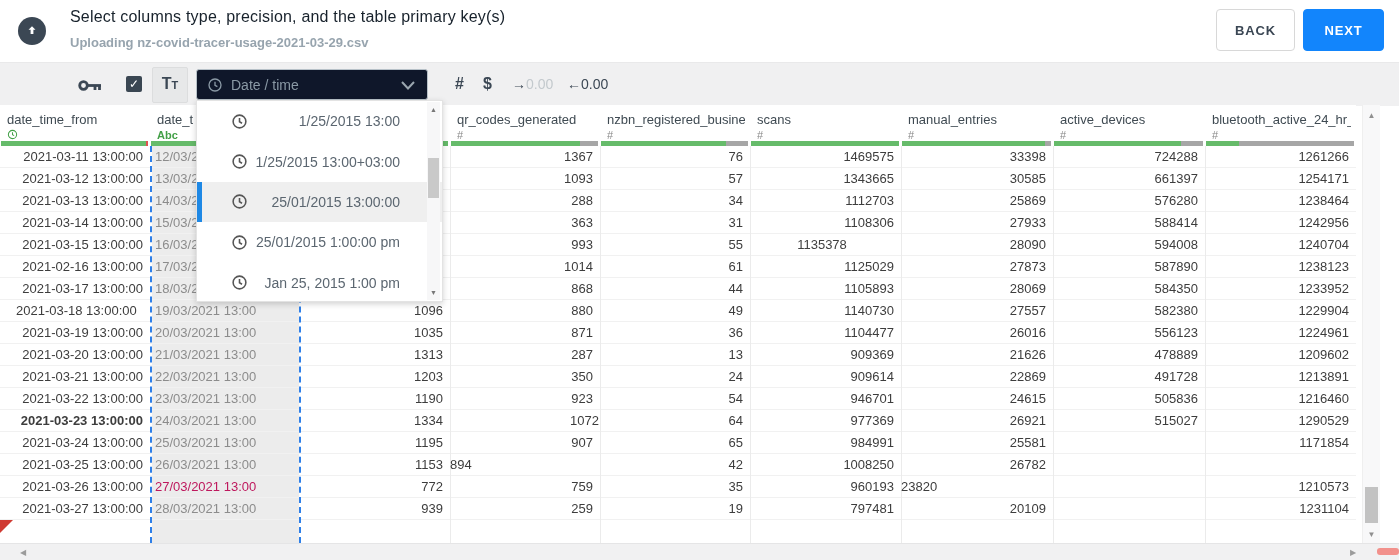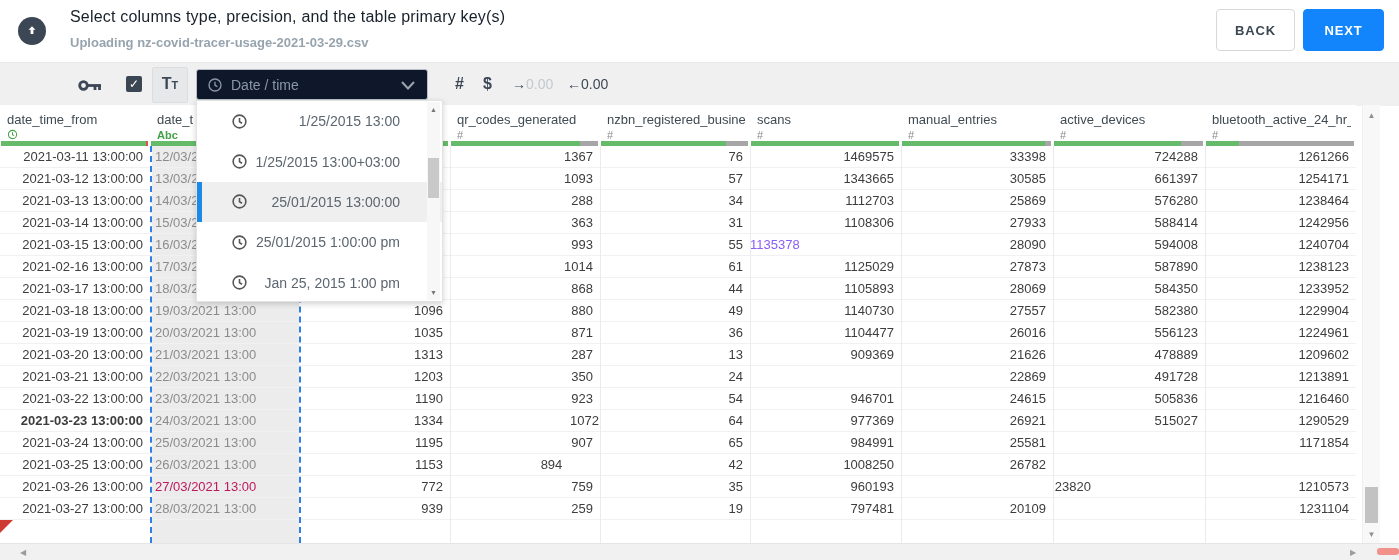--- a/index.html
+++ b/index.html
@@ -222,21 +222,21 @@
         <div class="cell" style="left: 750px; width: 151px; text-align: right; padding-right: 7px; color: rgb(61, 61, 61); z-index: 1;">1108306</div>
         <div class="cell" style="left: 901px; width: 152px; text-align: right; padding-right: 7px; color: rgb(61, 61, 61); z-index: 1;">27933</div>
         <div class="cell" style="left: 1053px; width: 152px; text-align: right; padding-right: 7px; color: rgb(61, 61, 61); z-index: 1;">588414</div>
         <div class="cell" style="left: 1205px; width: 151px; text-align: right; padding-right: 7px; color: rgb(61, 61, 61); z-index: 1;">1242956</div>
       </div>
       <div class="row" style="top: 129px;">
         <div class="cell" style="left: 0px; width: 150px; text-align: right; padding-right: 7px; color: rgb(61, 61, 61); z-index: 1;">2021-03-15 13:00:00</div>
         <div class="cell" style="left: 150px; width: 150px; text-align: left; padding-left: 5px; color: rgb(140, 140, 140); z-index: 1;">16/03/2021 13:00</div>
         <div class="cell" style="left: 450px; width: 150px; text-align: right; padding-right: 7px; color: rgb(61, 61, 61); z-index: 1;">993</div>
         <div class="cell" style="left: 600px; width: 150px; text-align: right; padding-right: 7px; color: rgb(61, 61, 61); z-index: 1;">55</div>
-        <div class="cell" style="left: 750px; width: 151px; text-align: left; padding-right: 7px; color: #8b5cf6; z-index: 1;">1135378</div>
+        <div class="cell" style="left: 750px; width: 151px; text-align: center; padding-right: 7px; color: #404040; z-index: 1;">1135378</div>
         <div class="cell" style="left: 901px; width: 152px; text-align: right; padding-right: 7px; color: rgb(61, 61, 61); z-index: 1;">28090</div>
         <div class="cell" style="left: 1053px; width: 152px; text-align: right; padding-right: 7px; color: rgb(61, 61, 61); z-index: 1;">594008</div>
         <div class="cell" style="left: 1205px; width: 151px; text-align: right; padding-right: 7px; color: rgb(61, 61, 61); z-index: 1;">1240704</div>
       </div>
       <div class="row" style="top: 151px;">
         <div class="cell" style="left: 0px; width: 150px; text-align: right; padding-right: 7px; color: rgb(61, 61, 61); z-index: 1;">2021-02-16 13:00:00</div>
         <div class="cell" style="left: 150px; width: 150px; text-align: left; padding-left: 5px; color: rgb(140, 140, 140); z-index: 1;">17/03/2021 13:00</div>
         <div class="cell" style="left: 450px; width: 150px; text-align: right; padding-right: 7px; color: rgb(61, 61, 61); z-index: 1;">1014</div>
         <div class="cell" style="left: 600px; width: 150px; text-align: right; padding-right: 7px; color: rgb(61, 61, 61); z-index: 1;">61</div>
         <div class="cell" style="left: 750px; width: 151px; text-align: right; padding-right: 7px; color: rgb(61, 61, 61); z-index: 1;">1125029</div>
@@ -248,21 +248,21 @@
         <div class="cell" style="left: 0px; width: 150px; text-align: right; padding-right: 7px; color: rgb(61, 61, 61); z-index: 1;">2021-03-17 13:00:00</div>
         <div class="cell" style="left: 150px; width: 150px; text-align: left; padding-left: 5px; color: rgb(140, 140, 140); z-index: 1;">18/03/2021 13:00</div>
         <div class="cell" style="left: 450px; width: 150px; text-align: right; padding-right: 7px; color: rgb(61, 61, 61); z-index: 1;">868</div>
         <div class="cell" style="left: 600px; width: 150px; text-align: right; padding-right: 7px; color: rgb(61, 61, 61); z-index: 1;">44</div>
         <div class="cell" style="left: 750px; width: 151px; text-align: right; padding-right: 7px; color: rgb(61, 61, 61); z-index: 1;">1105893</div>
         <div class="cell" style="left: 901px; width: 152px; text-align: right; padding-right: 7px; color: rgb(61, 61, 61); z-index: 1;">28069</div>
         <div class="cell" style="left: 1053px; width: 152px; text-align: right; padding-right: 7px; color: rgb(61, 61, 61); z-index: 1;">584350</div>
         <div class="cell" style="left: 1205px; width: 151px; text-align: right; padding-right: 7px; color: rgb(61, 61, 61); z-index: 1;">1233952</div>
       </div>
       <div class="row" style="top: 195px;">
-        <div class="cell" style="left: 0px; width: 150px; text-align: right; padding-right: 7px; color: rgb(61, 61, 61); z-index: 1;">2021-03-18 13:00:00</div>
+        <div class="cell" style="left: 16px; width: 150px; padding-right: 7px; color: rgb(61, 61, 61); z-index: 1;">2021-03-18 13:00:00</div>
         <div class="cell" style="left: 150px; width: 150px; text-align: left; padding-left: 5px; color: rgb(140, 140, 140); z-index: 1;">19/03/2021 13:00</div>
         <div class="cell" style="left: 300px; width: 150px; text-align: right; padding-right: 7px; color: rgb(61, 61, 61); z-index: 1;">1096</div>
         <div class="cell" style="left: 450px; width: 150px; text-align: right; padding-right: 7px; color: rgb(61, 61, 61); z-index: 1;">880</div>
         <div class="cell" style="left: 600px; width: 150px; text-align: right; padding-right: 7px; color: rgb(61, 61, 61); z-index: 1;">49</div>
         <div class="cell" style="left: 750px; width: 151px; text-align: right; padding-right: 7px; color: rgb(61, 61, 61); z-index: 1;">1140730</div>
         <div class="cell" style="left: 901px; width: 152px; text-align: right; padding-right: 7px; color: rgb(61, 61, 61); z-index: 1;">27557</div>
         <div class="cell" style="left: 1053px; width: 152px; text-align: right; padding-right: 7px; color: rgb(61, 61, 61); z-index: 1;">582380</div>
         <div class="cell" style="left: 1205px; width: 151px; text-align: right; padding-right: 7px; color: rgb(61, 61, 61); z-index: 1;">1229904</div>
       </div>
       <div class="row" style="top: 217px;">
@@ -286,20 +286,21 @@
         <div class="cell" style="left: 901px; width: 152px; text-align: right; padding-right: 7px; color: rgb(61, 61, 61); z-index: 1;">21626</div>
         <div class="cell" style="left: 1053px; width: 152px; text-align: right; padding-right: 7px; color: rgb(61, 61, 61); z-index: 1;">478889</div>
         <div class="cell" style="left: 1205px; width: 151px; text-align: right; padding-right: 7px; color: rgb(61, 61, 61); z-index: 1;">1209602</div>
       </div>
       <div class="row" style="top: 261px;">
         <div class="cell" style="left: 0px; width: 150px; text-align: right; padding-right: 7px; color: rgb(61, 61, 61); z-index: 1;">2021-03-21 13:00:00</div>
         <div class="cell" style="left: 150px; width: 150px; text-align: left; padding-left: 5px; color: rgb(140, 140, 140); z-index: 1;">22/03/2021 13:00</div>
         <div class="cell" style="left: 300px; width: 150px; text-align: right; padding-right: 7px; color: rgb(61, 61, 61); z-index: 1;">1203</div>
         <div class="cell" style="left: 450px; width: 150px; text-align: right; padding-right: 7px; color: rgb(61, 61, 61); z-index: 1;">350</div>
         <div class="cell" style="left: 600px; width: 150px; text-align: right; padding-right: 7px; color: rgb(61, 61, 61); z-index: 1;">24</div>
+        <div class="cell" style="left: 750px; width: 151px; text-align: right; padding-right: 7px; color: rgb(61, 61, 61); z-index: 1;">909614</div>
         <div class="cell" style="left: 901px; width: 152px; text-align: right; padding-right: 7px; color: rgb(61, 61, 61); z-index: 1;">22869</div>
         <div class="cell" style="left: 1053px; width: 152px; text-align: right; padding-right: 7px; color: rgb(61, 61, 61); z-index: 1;">491728</div>
         <div class="cell" style="left: 1205px; width: 151px; text-align: right; padding-right: 7px; color: rgb(61, 61, 61); z-index: 1;">1213891</div>
       </div>
       <div class="row" style="top: 283px;">
         <div class="cell" style="left: 0px; width: 150px; text-align: right; padding-right: 7px; color: rgb(61, 61, 61); z-index: 1;">2021-03-22 13:00:00</div>
         <div class="cell" style="left: 150px; width: 150px; text-align: left; padding-left: 5px; color: rgb(140, 140, 140); z-index: 1;">23/03/2021 13:00</div>
         <div class="cell" style="left: 300px; width: 150px; text-align: right; padding-right: 7px; color: rgb(61, 61, 61); z-index: 1;">1190</div>
         <div class="cell" style="left: 450px; width: 150px; text-align: right; padding-right: 7px; color: rgb(61, 61, 61); z-index: 1;">923</div>
         <div class="cell" style="left: 600px; width: 150px; text-align: right; padding-right: 7px; color: rgb(61, 61, 61); z-index: 1;">54</div>
@@ -326,33 +327,33 @@
         <div class="cell" style="left: 450px; width: 150px; text-align: right; padding-right: 7px; color: rgb(61, 61, 61); z-index: 1;">907</div>
         <div class="cell" style="left: 600px; width: 150px; text-align: right; padding-right: 7px; color: rgb(61, 61, 61); z-index: 1;">65</div>
         <div class="cell" style="left: 750px; width: 151px; text-align: right; padding-right: 7px; color: rgb(61, 61, 61); z-index: 1;">984991</div>
         <div class="cell" style="left: 901px; width: 152px; text-align: right; padding-right: 7px; color: rgb(61, 61, 61); z-index: 1;">25581</div>
         <div class="cell" style="left: 1205px; width: 151px; text-align: right; padding-right: 7px; color: rgb(61, 61, 61); z-index: 1;">1171854</div>
       </div>
       <div class="row" style="top: 349px;">
         <div class="cell" style="left: 0px; width: 150px; text-align: right; padding-right: 7px; color: rgb(61, 61, 61); z-index: 1;">2021-03-25 13:00:00</div>
         <div class="cell" style="left: 150px; width: 150px; text-align: left; padding-left: 5px; color: rgb(140, 140, 140); z-index: 1;">26/03/2021 13:00</div>
         <div class="cell" style="left: 300px; width: 150px; text-align: right; padding-right: 7px; color: rgb(61, 61, 61); z-index: 1;">1153</div>
-        <div class="cell" style="left: 450px; width: 150px; text-align: center; padding-right: 7px; color: rgb(61, 61, 61); z-index: 1; margin-left: 30px;">894</div>
+        <div class="cell" style="left: 450px; width: 150px; text-align: left; padding-right: 7px; color: rgb(61, 61, 61); z-index: 1;">894</div>
         <div class="cell" style="left: 600px; width: 150px; text-align: right; padding-right: 7px; color: rgb(61, 61, 61); z-index: 1;">42</div>
         <div class="cell" style="left: 750px; width: 151px; text-align: right; padding-right: 7px; color: rgb(61, 61, 61); z-index: 1;">1008250</div>
         <div class="cell" style="left: 901px; width: 152px; text-align: right; padding-right: 7px; color: rgb(61, 61, 61); z-index: 1;">26782</div>
       </div>
       <div class="row" style="top: 371px;">
         <div class="cell" style="left: 0px; width: 150px; text-align: right; padding-right: 7px; color: rgb(61, 61, 61); z-index: 1;">2021-03-26 13:00:00</div>
         <div class="cell" style="left: 150px; width: 150px; text-align: left; padding-left: 5px; color: #be185d; z-index: 1;">27/03/2021 13:00</div>
         <div class="cell" style="left: 300px; width: 150px; text-align: right; padding-right: 7px; color: rgb(61, 61, 61); z-index: 1;">772</div>
         <div class="cell" style="left: 450px; width: 150px; text-align: right; padding-right: 7px; color: rgb(61, 61, 61); z-index: 1;">759</div>
         <div class="cell" style="left: 600px; width: 150px; text-align: right; padding-right: 7px; color: rgb(61, 61, 61); z-index: 1;">35</div>
         <div class="cell" style="left: 750px; width: 151px; text-align: right; padding-right: 7px; color: rgb(61, 61, 61); z-index: 1;">960193</div>
-        <div class="cell" style="left: 901px; width: 152px; text-align: right; padding-right: 7px; color: rgb(61, 61, 61); z-index: 1; margin-left: 45px;">23820</div>
+        <div class="cell" style="left: 901px; width: 152px; text-align: left; padding-right: 7px; color: rgb(61, 61, 61); z-index: 1;">23820</div>
         <div class="cell" style="left: 1205px; width: 151px; text-align: right; padding-right: 7px; color: rgb(61, 61, 61); z-index: 1;">1210573</div>
       </div>
       <div class="row" style="top: 393px;">
         <div class="cell" style="left: 0px; width: 150px; text-align: right; padding-right: 7px; color: rgb(61, 61, 61); z-index: 1;">2021-03-27 13:00:00</div>
         <div class="cell" style="left: 150px; width: 150px; text-align: left; padding-left: 5px; color: rgb(140, 140, 140); z-index: 1;">28/03/2021 13:00</div>
         <div class="cell" style="left: 300px; width: 150px; text-align: right; padding-right: 7px; color: rgb(61, 61, 61); z-index: 1;">939</div>
         <div class="cell" style="left: 450px; width: 150px; text-align: right; padding-right: 7px; color: rgb(61, 61, 61); z-index: 1;">259</div>
         <div class="cell" style="left: 600px; width: 150px; text-align: right; padding-right: 7px; color: rgb(61, 61, 61); z-index: 1;">19</div>
         <div class="cell" style="left: 750px; width: 151px; text-align: right; padding-right: 7px; color: rgb(61, 61, 61); z-index: 1;">797481</div>
         <div class="cell" style="left: 901px; width: 152px; text-align: right; padding-right: 7px; color: rgb(61, 61, 61); z-index: 1;">20109</div>

